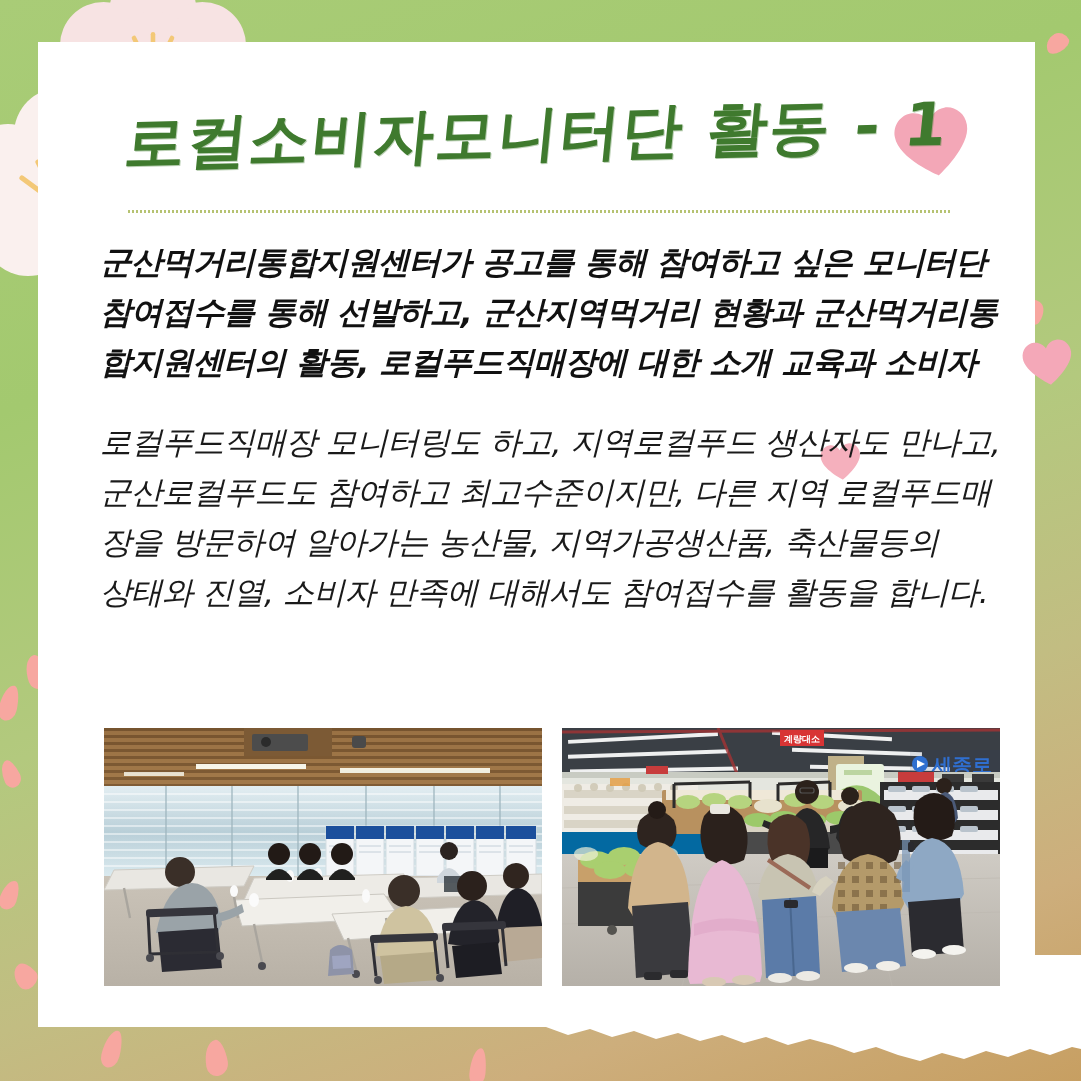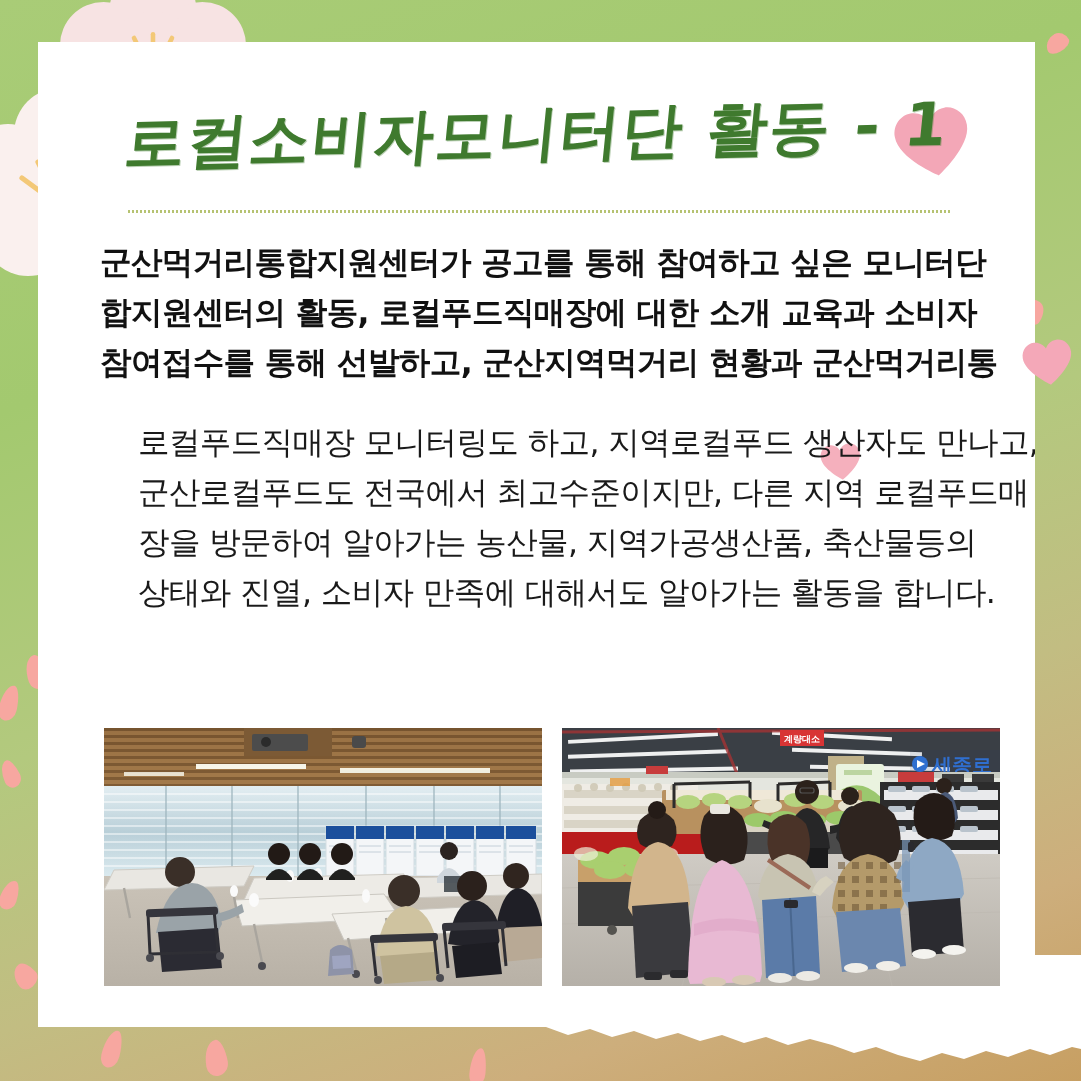--- a/index.html
+++ b/index.html
@@ -100,30 +100,29 @@
   }
 
   
   .body-text {
     position: absolute;
     left: 62px;
     top: 195px;
     width: 888px;
   }
 
-  .para { margin-bottom: 30px; }
+  .para { margin-bottom: 30px; font-style: italic; }
 
   .para.bold p {
     font-weight: 700;
     color: #111111;
   }
   .para.normal p {
     font-weight: 500;
     color: #1a1a1a;
-    margin-left: 38px;
   }
 
   .para p {
     font-family: "DejaVu Sans", sans-serif;
     font-size: 31.5px;
     line-height: 50px;
     letter-spacing: -0.6px;
     white-space: nowrap;
   }
 
@@ -136,21 +135,21 @@
     height: 258px;
     display: flex;
     gap: 20px;
   }
 
   .photo {
     position: relative;
     width: 438px;
     height: 258px;
     overflow: hidden;
-    background: #b91c1c;
+    background: #0369a1;
   }
 
   .photo svg { display: block; width: 100%; height: 100%; }
 
 </style>
 </head>
 <body>
 
 <div class="canvas">
 
@@ -241,29 +240,29 @@
       <div class="title-wrap">
         <span class="title">로컬소비자모니터단 활동 - 1</span>
       </div>
 
       <div class="divider"></div>
 
       <div class="body-text">
 
         <div class="para bold">
           <p>군산먹거리통합지원센터가 공고를 통해 참여하고 싶은 모니터단</p>
+          <p>참여접수를 통해 선발하고, 군산지역먹거리 현황과 군산먹거리통</p>
           <p>합지원센터의 활동, 로컬푸드직매장에 대한 소개 교육과 소비자</p>
-          <p>참여접수를 통해 선발하고, 군산지역먹거리 현황과 군산먹거리통</p>
         </div>
 
         <div class="para normal">
           <p>로컬푸드직매장 모니터링도 하고, 지역로컬푸드 생산자도 만나고,</p>
-          <p>군산로컬푸드도 전국에서 최고수준이지만, 다른 지역 로컬푸드매</p>
+          <p>군산로컬푸드도 참여하고 최고수준이지만, 다른 지역 로컬푸드매</p>
           <p>장을 방문하여 알아가는 농산물, 지역가공생산품, 축산물등의</p>
-          <p>상태와 진열, 소비자 만족에 대해서도 알아가는 활동을 합니다.</p>
+          <p>상태와 진열, 소비자 만족에 대해서도 참여접수를 활동을 합니다.</p>
         </div>
 
       </div>
 
       <div class="photos">
 
         <div class="photo">
           <svg viewBox="0 0 438 258" preserveAspectRatio="none">
             <defs>
               <linearGradient id="ceilWood" x1="0" y1="0" x2="0" y2="1">

